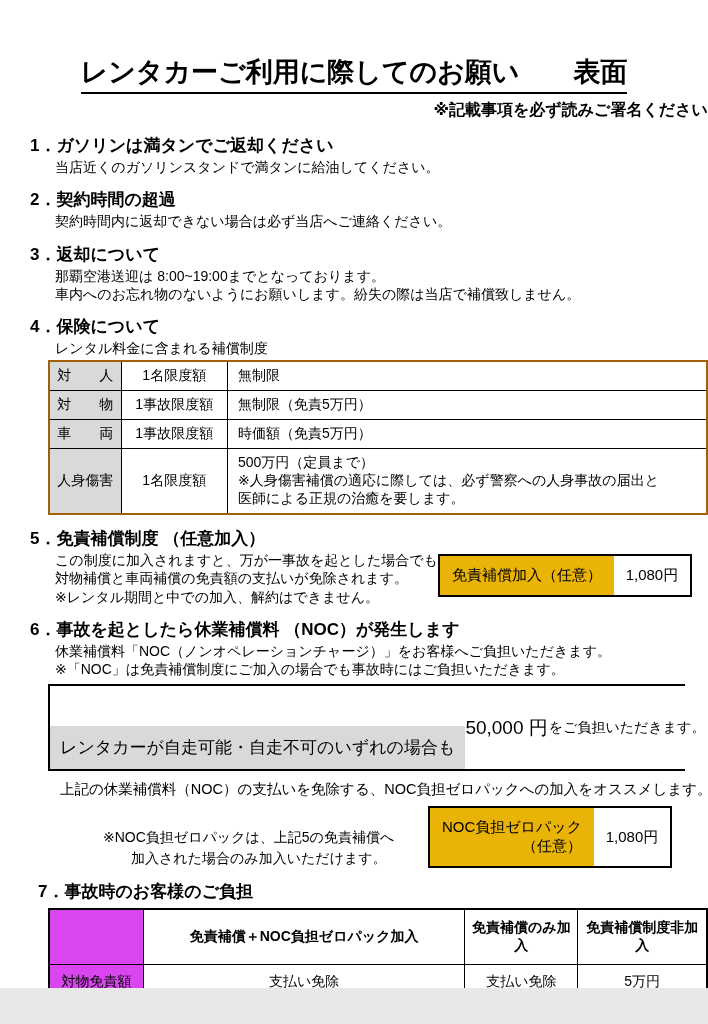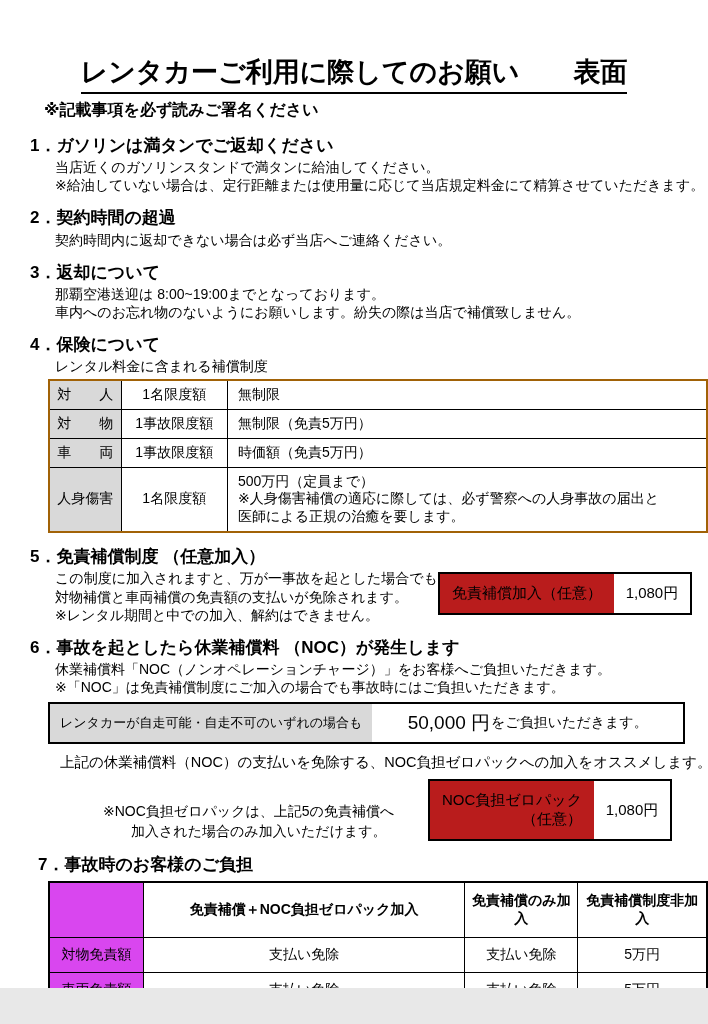--- a/index.html
+++ b/index.html
@@ -8,48 +8,48 @@
     box-sizing:border-box;padding-top:54px;overflow:hidden;
     font-family:"Liberation Sans","DejaVu Sans",sans-serif;
   }
   
   .title{text-align:center;margin:0 0 6px 0;}
   .title-text{
     display:inline-block;font-family:"DejaVu Serif","Liberation Serif",serif;
     font-size:27px;font-weight:bold;border-bottom:2px solid #000;padding-bottom:2px;
     white-space:pre;
   }
-  .subtitle{text-align:left;font-size:16px;font-weight:bold;margin:0 0 14px 0;padding-left:44px;}
+  .subtitle{text-align:right;font-size:16px;font-weight:bold;margin:0 0 14px 0;}
   
   .sec{margin-bottom:13px;}
   .sec-h{margin-left:30px;font-size:17px;font-weight:bold;line-height:1.3;margin-bottom:1px;white-space:nowrap;}
   .sec-b{margin-left:55px;font-size:14px;line-height:1.3;}
   .sec-b div{white-space:nowrap;}
   .caption{margin-left:55px;font-size:14px;line-height:1.3;margin-bottom:3px;}
   
   table{border-collapse:collapse;}
   
   .tbl-ins{margin-left:48px;border:2px solid #a16207;}
   .tbl-ins td{border:1px solid #000;font-size:14px;}
   .tbl-ins .lbl{width:64px;background:#d9d9d9;text-align:center;padding:5px 4px;white-space:pre;}
   .tbl-ins .lim{width:96px;text-align:center;padding:5px 12px;}
   .tbl-ins .cov{width:466px;text-align:left;padding:5px 10px;line-height:1.28;}
   .tbl-ins .cov div{white-space:nowrap;}
   
   .s5-row{display:flex;align-items:flex-start;}
   .price-box{
     margin-left:auto;margin-right:36px;border:2px solid #000;display:flex;align-items:stretch;margin-top:3px;
   }
-  .pb-label{background:#b91c1c;padding:10px 12px;font-size:15px;display:flex;flex-direction:column;justify-content:center;}
+  .pb-label{background:#eab308;padding:10px 12px;font-size:15px;display:flex;flex-direction:column;justify-content:center;}
   .pb-label .l1{white-space:nowrap;}
   .pb-label .l2{text-align:right;white-space:nowrap;}
   .pb-price{background:#fff;width:76px;display:flex;align-items:center;justify-content:center;font-size:15px;white-space:nowrap;}
   
   .noc-box{margin-left:48px;margin-right:23px;border:2px solid #000;display:flex;align-items:stretch;margin-top:6px;margin-bottom:9px;}
-  .noc-label{background:#d9d9d9;padding:10px 10px;font-size:13px;white-space:nowrap;display:flex;align-items:center;}
+  .noc-label{background:#d9d9d9;padding:10px 10px;font-size:17px;white-space:nowrap;display:flex;align-items:center;margin-top:40px;}
   .noc-right{flex:1;background:#fff;display:flex;align-items:center;justify-content:center;gap:1px;white-space:nowrap;}
   .noc-amount{font-size:19px;}
   .noc-suffix{font-size:14px;}
   .recommend{margin-left:60px;font-size:14.5px;line-height:1.3;margin-bottom:7px;white-space:nowrap;}
   .note-row{display:flex;align-items:flex-end;margin-bottom:7px;padding-left:28px;}
   .noc-notes{margin-left:75px;font-size:14px;line-height:1.45;padding-top:6px;}
   .noc-notes div{white-space:nowrap;}
   .noc-notes .n2{margin-left:28px;}
   .note-row .price-box{margin-top:0;}
   
@@ -69,21 +69,20 @@
 
   <div class="title">
     <span class="title-text">レンタカーご利用に際してのお願い　　表面</span>
   </div>
   <div class="subtitle">※記載事項を必ず読みご署名ください</div>
 
   <div class="sec">
     <div class="sec-h">1．ガソリンは満タンでご返却ください</div>
     <div class="sec-b">
       <div>当店近くのガソリンスタンドで満タンに給油してください。</div>
-      <div>※給油していない場合は、定行距離または使用量に応じて当店規定料金にて精算させていただきます。</div>
     </div>
   </div>
 
   <div class="sec">
     <div class="sec-h">2．契約時間の超過</div>
     <div class="sec-b">
       <div>契約時間内に返却できない場合は必ず当店へご連絡ください。</div>
     </div>
   </div>
 

